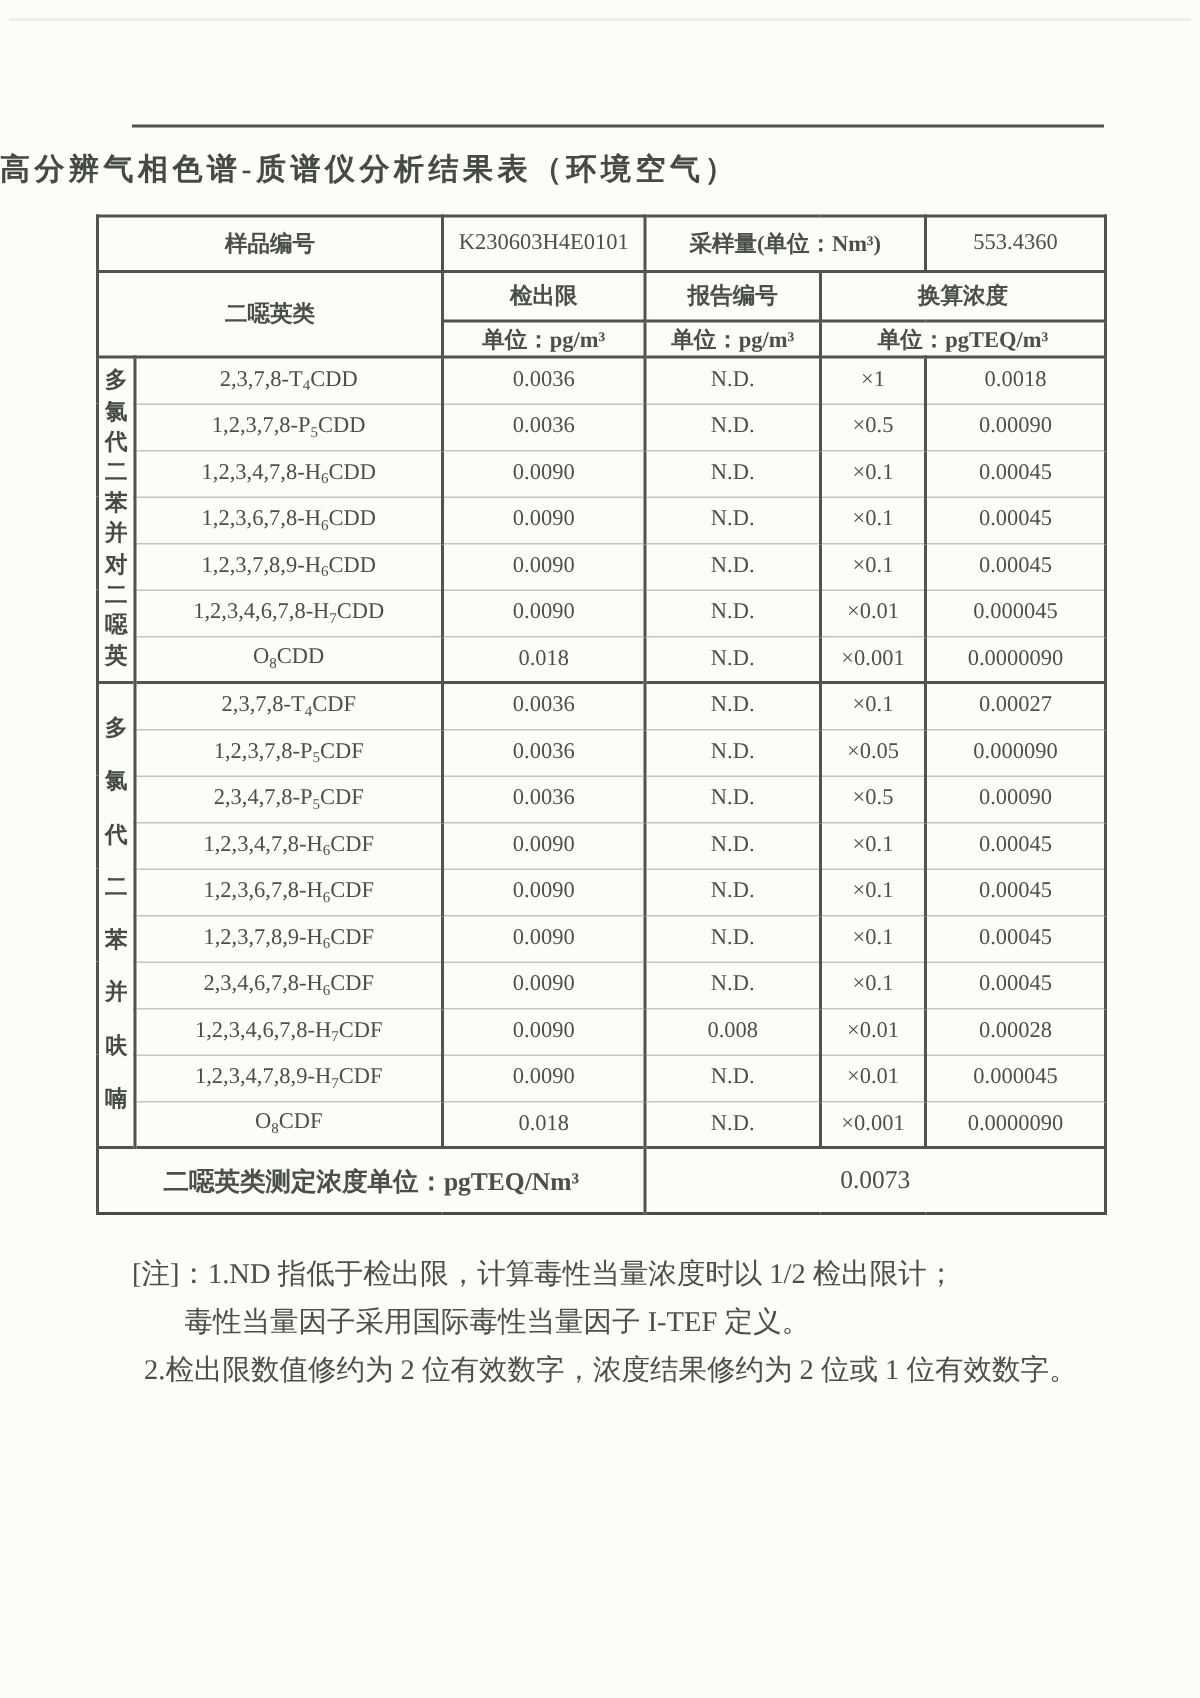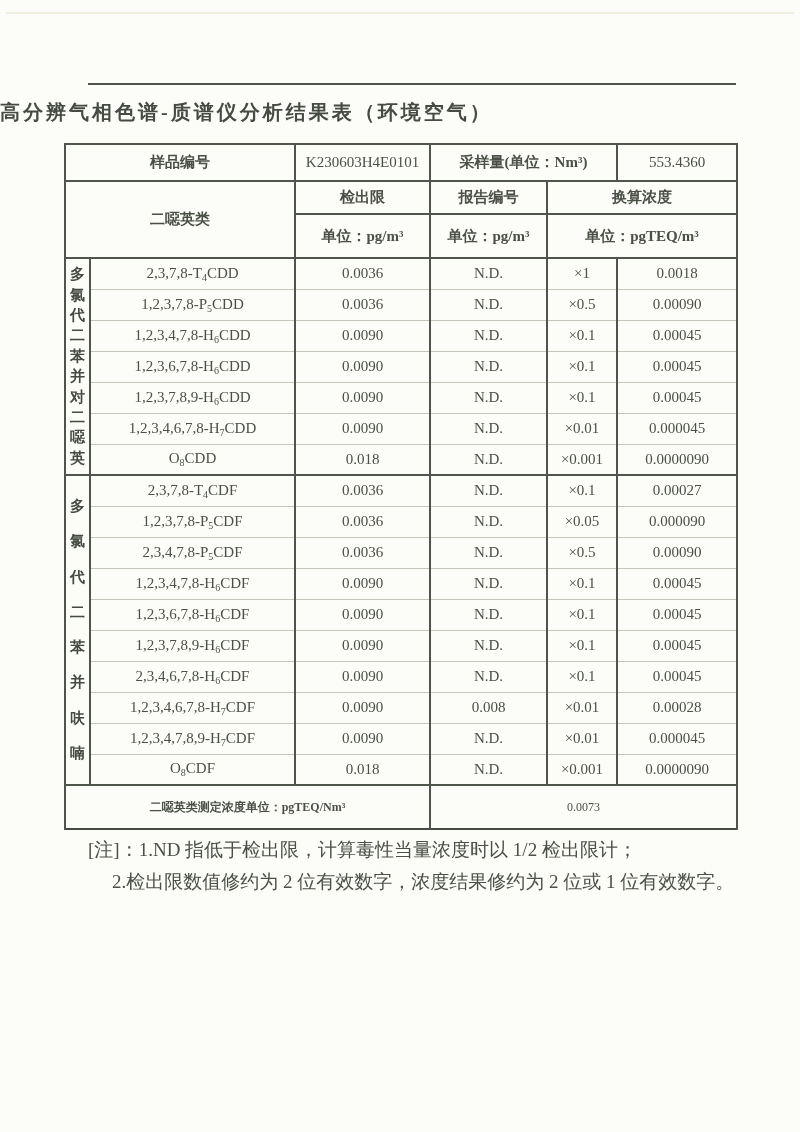--- a/index.html
+++ b/index.html
@@ -52,46 +52,46 @@
   .result-table td {
     text-align: center; vertical-align: middle; padding: 0 2px;
     border-left: 2px solid var(--border-dark);
     border-right: 2px solid var(--border-dark);
     overflow: hidden; white-space: nowrap;
   }
   .result-table thead td { border: 2px solid var(--border-dark); font-size: 15px; }
   .result-table .bold { font-weight: bold; }
   .result-table tr.h1 { height: 37px; padding-left: 24px; }
   .result-table tr.h2 { height: 33px; }
-  .result-table tr.h3 { height: 44px; padding-left: 19px; }
+  .result-table tr.h3 { height: 24px; padding-left: 19px; }
   .result-table tr.data-row { height: 31px; }
   .result-table tr.data-row td { border-top: 1px solid var(--border-light); }
   .result-table tr.group-start td { border-top: 2px solid var(--border-dark); margin-top: 24px; }
   .result-table td.group-label {
     position: relative; padding: 0;
     border-top: 2px solid var(--border-dark);
     font-weight: bold; font-size: 15px; color: var(--ink-dark);
   }
   .result-table td.group-label .vstack {
     position: absolute; left: 0; right: 0; top: 3px; bottom: 3px;
     display: flex; flex-direction: column;
     justify-content: space-evenly; align-items: center;
     line-height: 1;
   }
   .result-table tfoot tr { height: 44px; }
-  .result-table tfoot td { border-top: 2px solid var(--border-dark); font-size: 12px; border-radius: 11px; }
+  .result-table tfoot td { border-top: 2px solid var(--border-dark); font-size: 17px; border-radius: 11px; }
   .result-table sub { font-size: 10px; vertical-align: -3px; }
 
   .notes {
     position: absolute; top: 840px; left: 88px; width: 650px;
     font-size: 19px; color: var(--ink); line-height: 19px;
   }
   .note-line { margin-bottom: 13px; }
   .note-line.l2 { margin-left: 35px; }
-  .note-line.l3 { margin-left: 24px; }
+  .note-line.l3 { margin-left: 8px; }
 </style>
 </head>
 <body>
 
 <div class="page">
 
   <div class="scan-artifact-line"></div>
 
 
   <div class="header-rule"></div>
@@ -278,16 +278,17 @@
         <tr>
           <td colspan="3" class="bold">二噁英类测定浓度单位：pgTEQ/Nm³</td>
           <td colspan="3">0.0073</td>
         </tr>
       </tfoot>
     </table>
   </div>
 
   <div class="notes">
     <div class="note-line l1"><span>[注]：</span><span>1.ND 指低于检出限，计算毒性当量浓度时以 1/2 检出限计；</span></div>
+    <div class="note-line l2">毒性当量因子采用国际毒性当量因子 I-TEF 定义。</div>
     <div class="note-line l3">2.检出限数值修约为 2 位有效数字，浓度结果修约为 2 位或 1 位有效数字。</div>
   </div>
 
 </div>
 
 </body></html>

